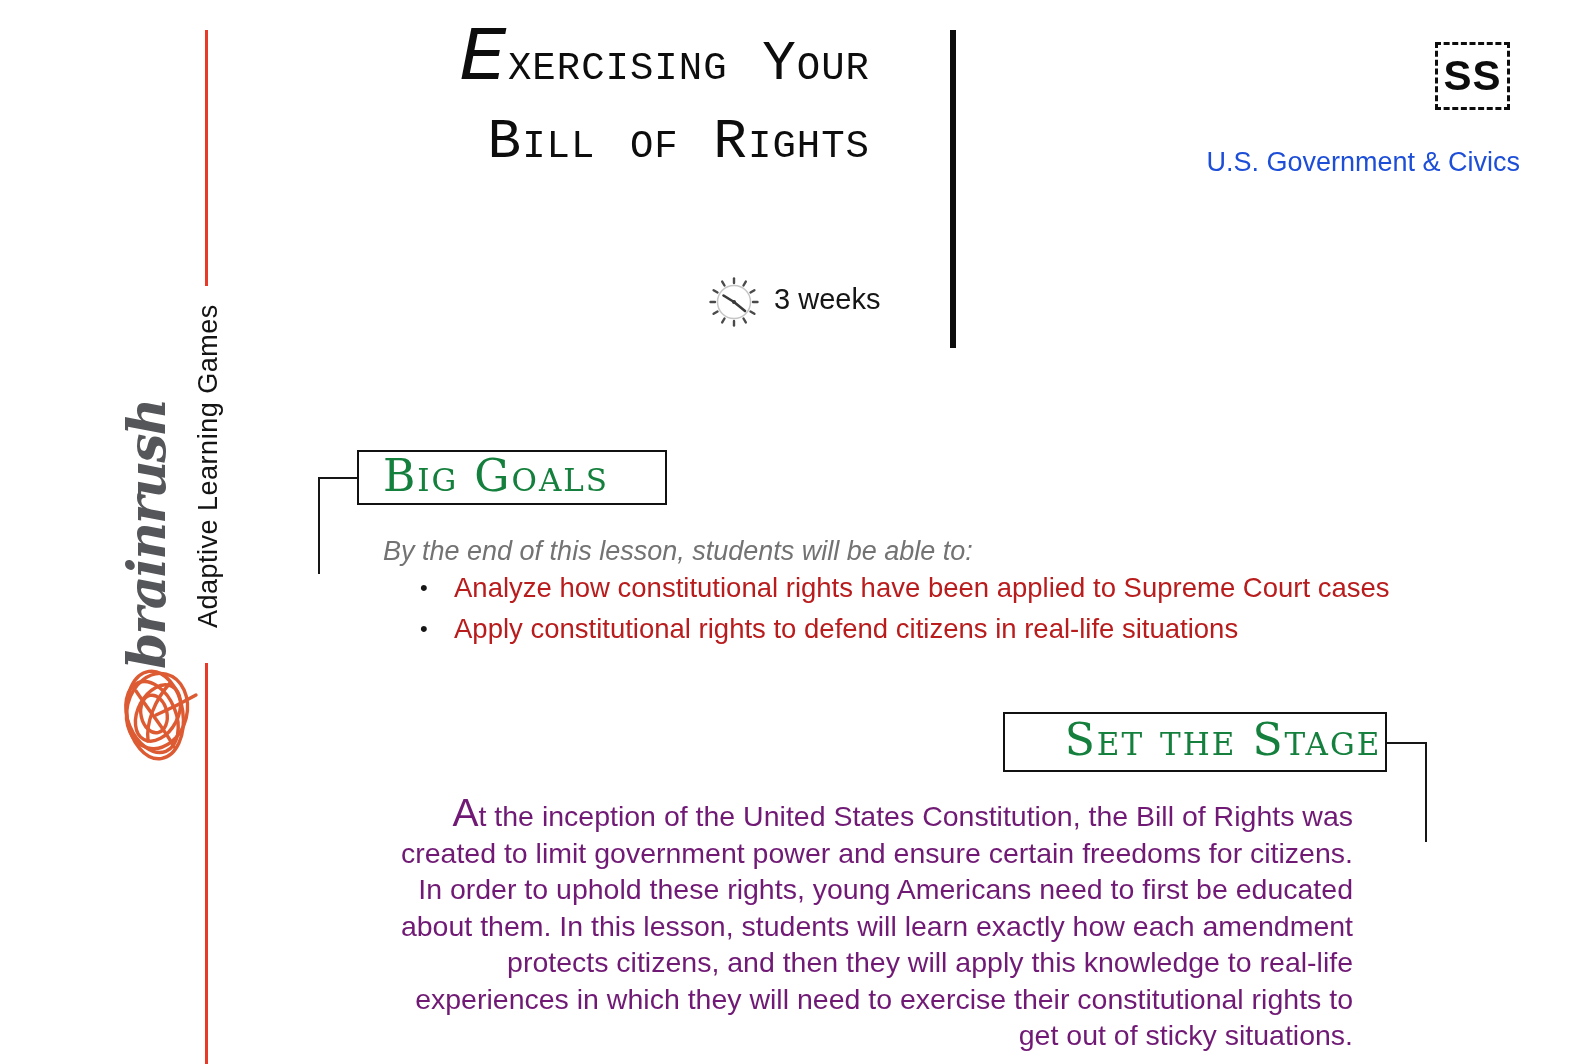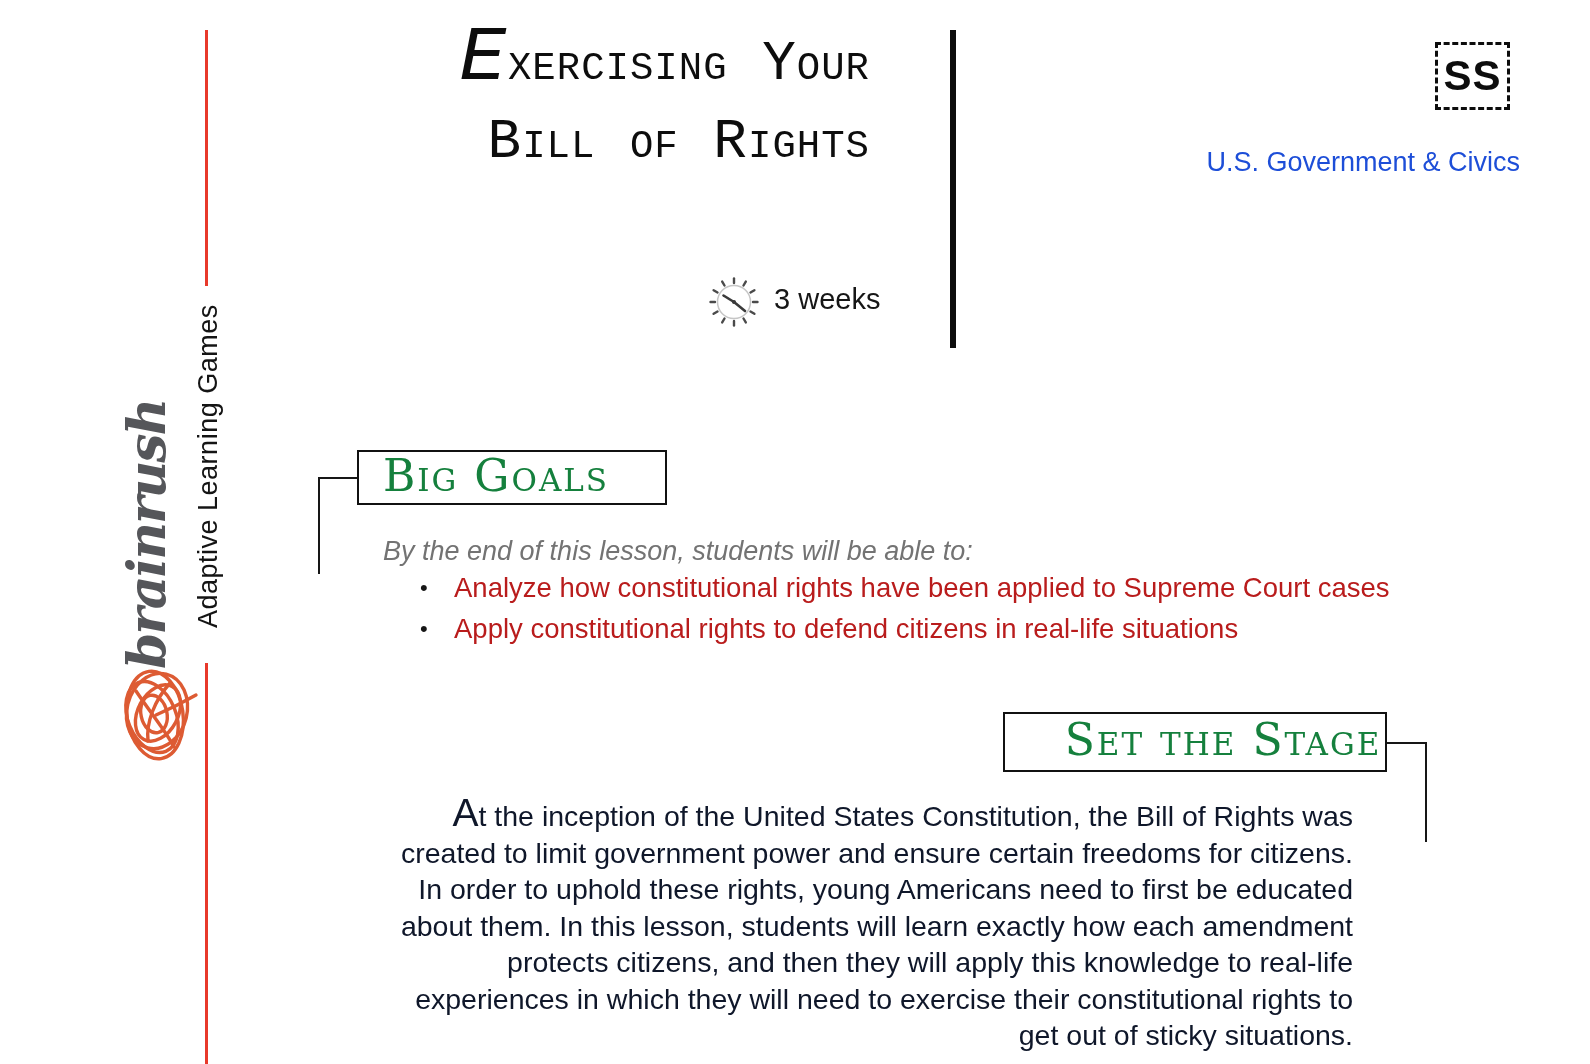--- a/index.html
+++ b/index.html
@@ -75,21 +75,21 @@
     position:absolute; left:383px; top:536px;
     font-style:italic; font-size:27px; color:#737373;
   }
   .goals-list { position:absolute; left:418px; top:571px; }
   .bullet-row { display:flex; align-items:flex-start; margin-bottom:7px; }
   .bullet-dot { font-size:22px; line-height:34px; width:36px; text-align:left; padding-left:2px; color:#161616; }
   .bullet-text { font-size:27.5px; line-height:34px; color:#b91c1c; }
   
   .stage-para {
     position:absolute; left:392px; top:795px; width:961px;
-    text-align:right; font-size:28.5px; line-height:36.5px; color:#0f172a;
+    text-align:right; font-size:28.5px; line-height:36.5px; color:#701a75;
   }
   .dropcap-a { font-size:39px; line-height:36.5px; }
 </style>
 </head>
 <body>
 
 <div class="page">
 
   <div class="redline top"></div>
   <div class="tagline">Adaptive Learning Games</div>

